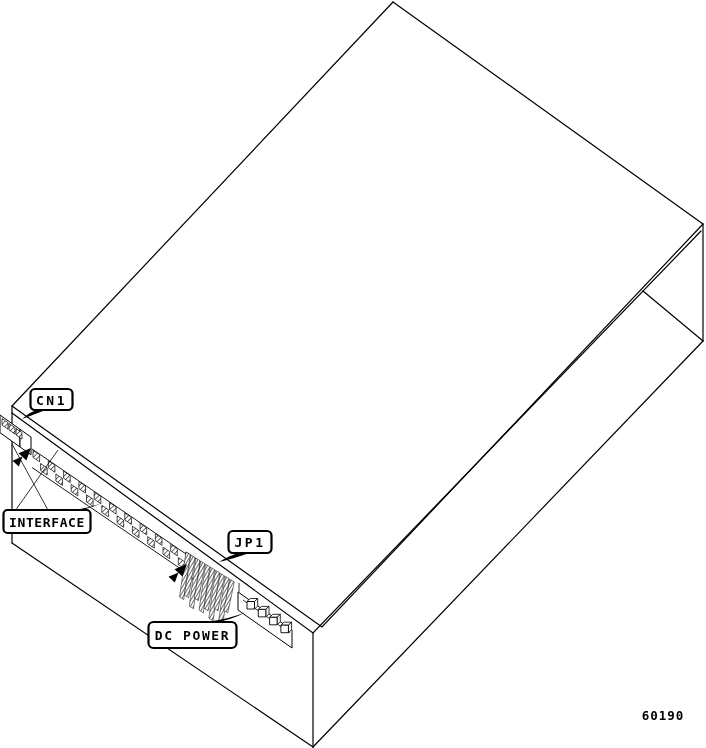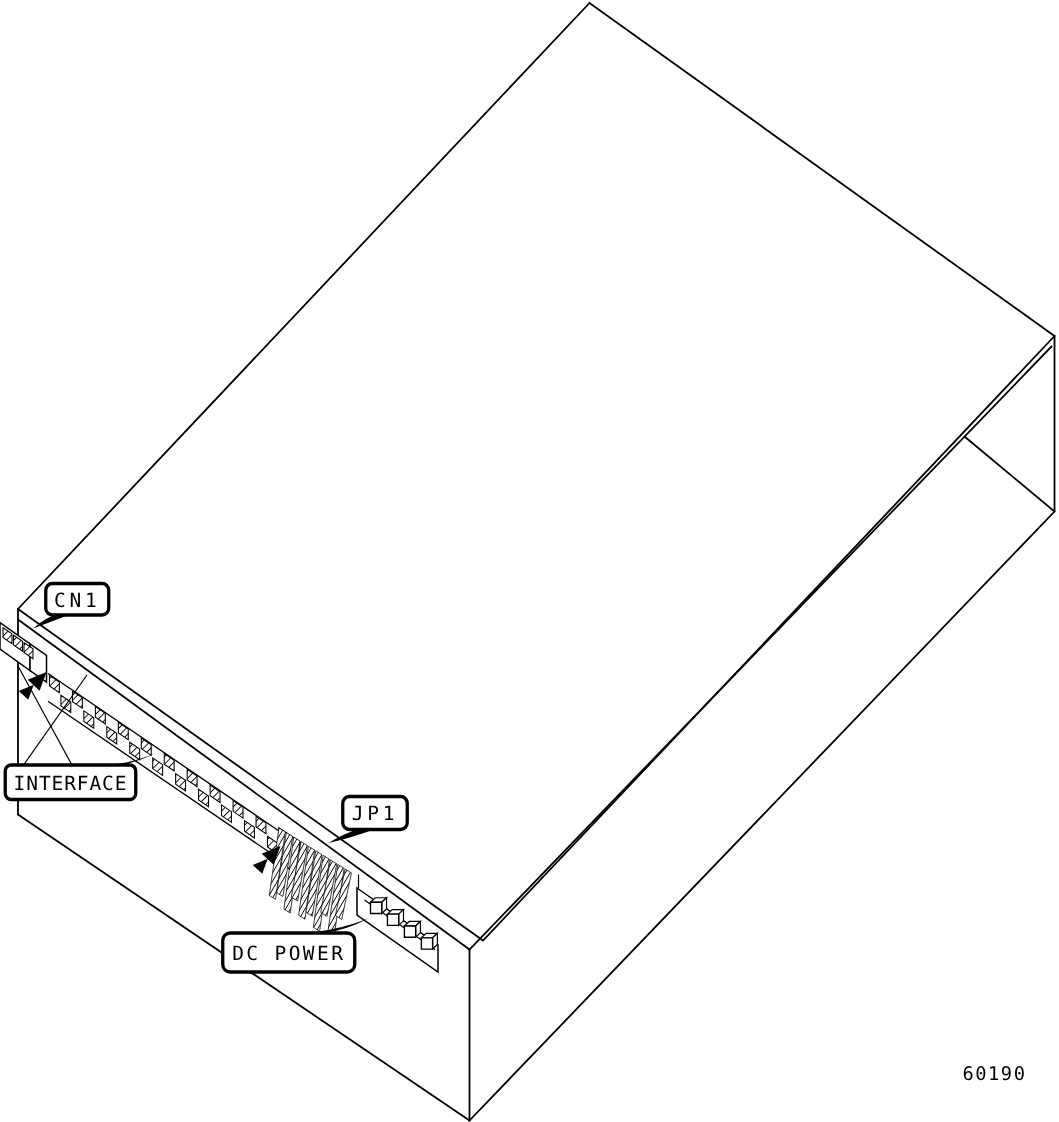--- a/index.html
+++ b/index.html
@@ -2,20 +2,21 @@
 <html><head>
 <meta charset="utf-8">
 <style>
   html,body{margin:0;padding:0;background:#ffffff;}
   .stage{
     position:relative;
     width:706px;height:748px;
     background:#ffffff;
     font-family:"DejaVu Sans Mono","Liberation Mono",monospace;
     overflow:hidden;
+    font-weight:bold;
   }
   svg{display:block;}
   .ln{stroke:#000000;stroke-width:1.2;fill:none;stroke-linecap:round;}
   .thin{stroke:#000000;stroke-width:0.8;fill:none;}
   .bandln{stroke:#000000;stroke-width:0.9;fill:none;}
   .whiteface{fill:#ffffff;stroke:#000000;stroke-width:1;}
   .callout-box{fill:#ffffff;stroke:#000000;stroke-width:2.2;}
   .callout-tail{fill:#000000;stroke:none;}
   .callout-text{
     font-family:"DejaVu Sans Mono","Liberation Mono",monospace;

